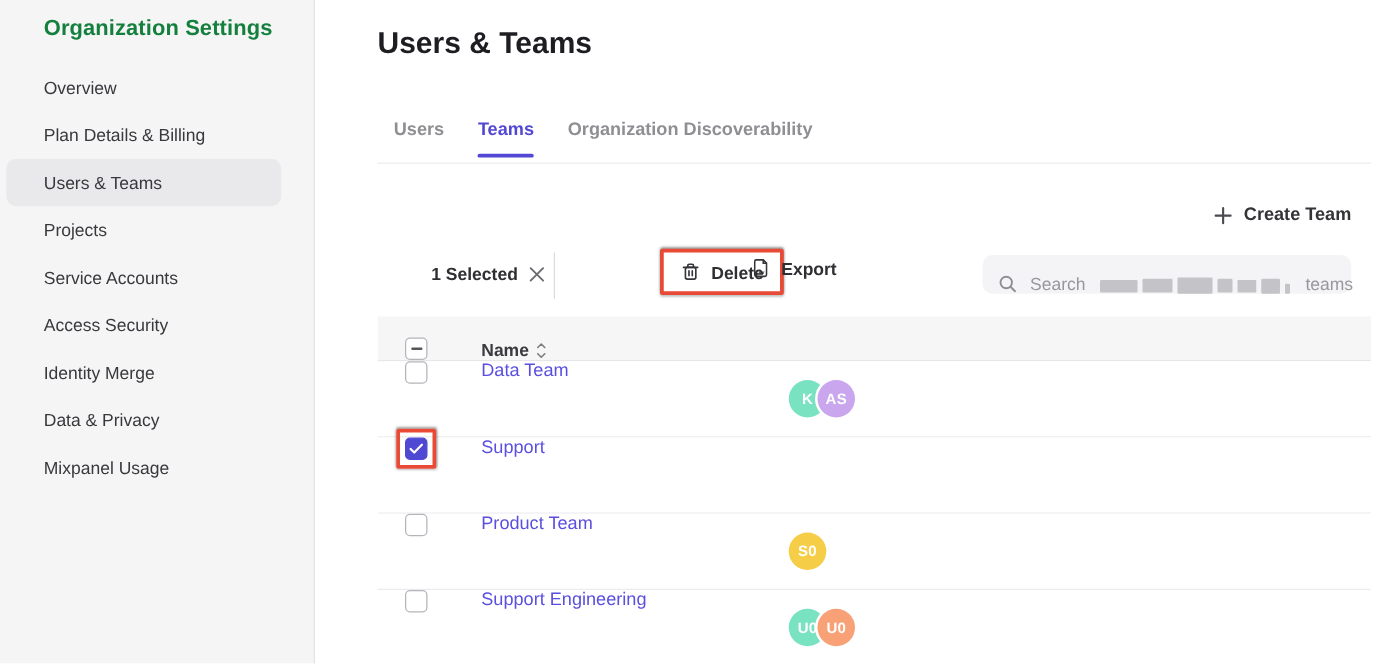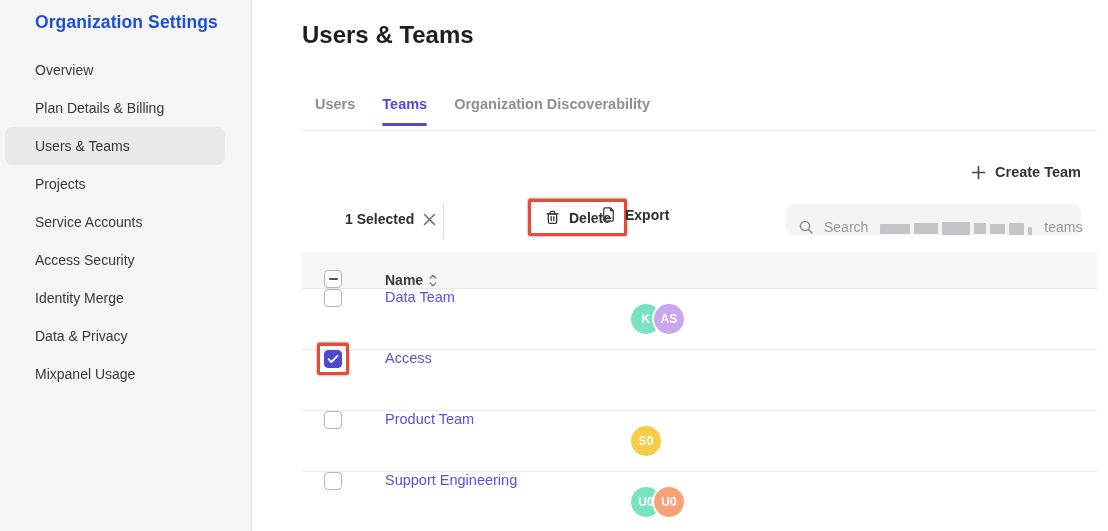--- a/index.html
+++ b/index.html
@@ -10,21 +10,21 @@
     font-family:"Liberation Sans","DejaVu Sans",sans-serif;
     color:#2b2b30;
   }
 
   
   .sidebar {
     position:absolute; left:0; top:0; width:252px; height:531px;
     background:#f5f5f6; border-right:1px solid #e4e4e7;
   }
   .sidebar-title {
-    margin:12px 0 0 35px; font-size:17.5px; font-weight:700; color:#1d4ed8;
+    margin:12px 0 0 35px; font-size:17.5px; font-weight:700; color:#15803d;
     letter-spacing:.1px;
   }
   .nav { position:absolute; top:51px; left:0; right:16px; }
   .nav-item {
     height:38px; display:flex; align-items:center;
     padding-left:35px; font-size:14px; color:#38383d; cursor:pointer;
   }
   .nav-item.selected {
     margin:0 10px 0 5px; padding-left:30px;
     background:#e9e9eb; border-radius:8px;
@@ -234,21 +234,21 @@
       </div>
 
       <div class="trow">
         <span class="annot-cb">
           <span class="cb checked">
             <svg width="12" height="10" viewBox="0 0 12 10" fill="none" stroke="#ffffff" stroke-width="1.8" stroke-linecap="round" stroke-linejoin="round">
                 <path d="M1.5 5.2L4.4 8 10.5 1.8"></path>
               </svg>
           </span>
         </span>
-        <a class="team-link">Access</a>
+        <a class="team-link">Support</a>
       </div>
 
       <div class="trow">
         <span class="cb"></span>
         <a class="team-link">Product Team</a>
         <div class="avatars">
           <span class="avatar" style="background-color: rgb(246, 205, 70);">S0</span>
         </div>
       </div>
 

